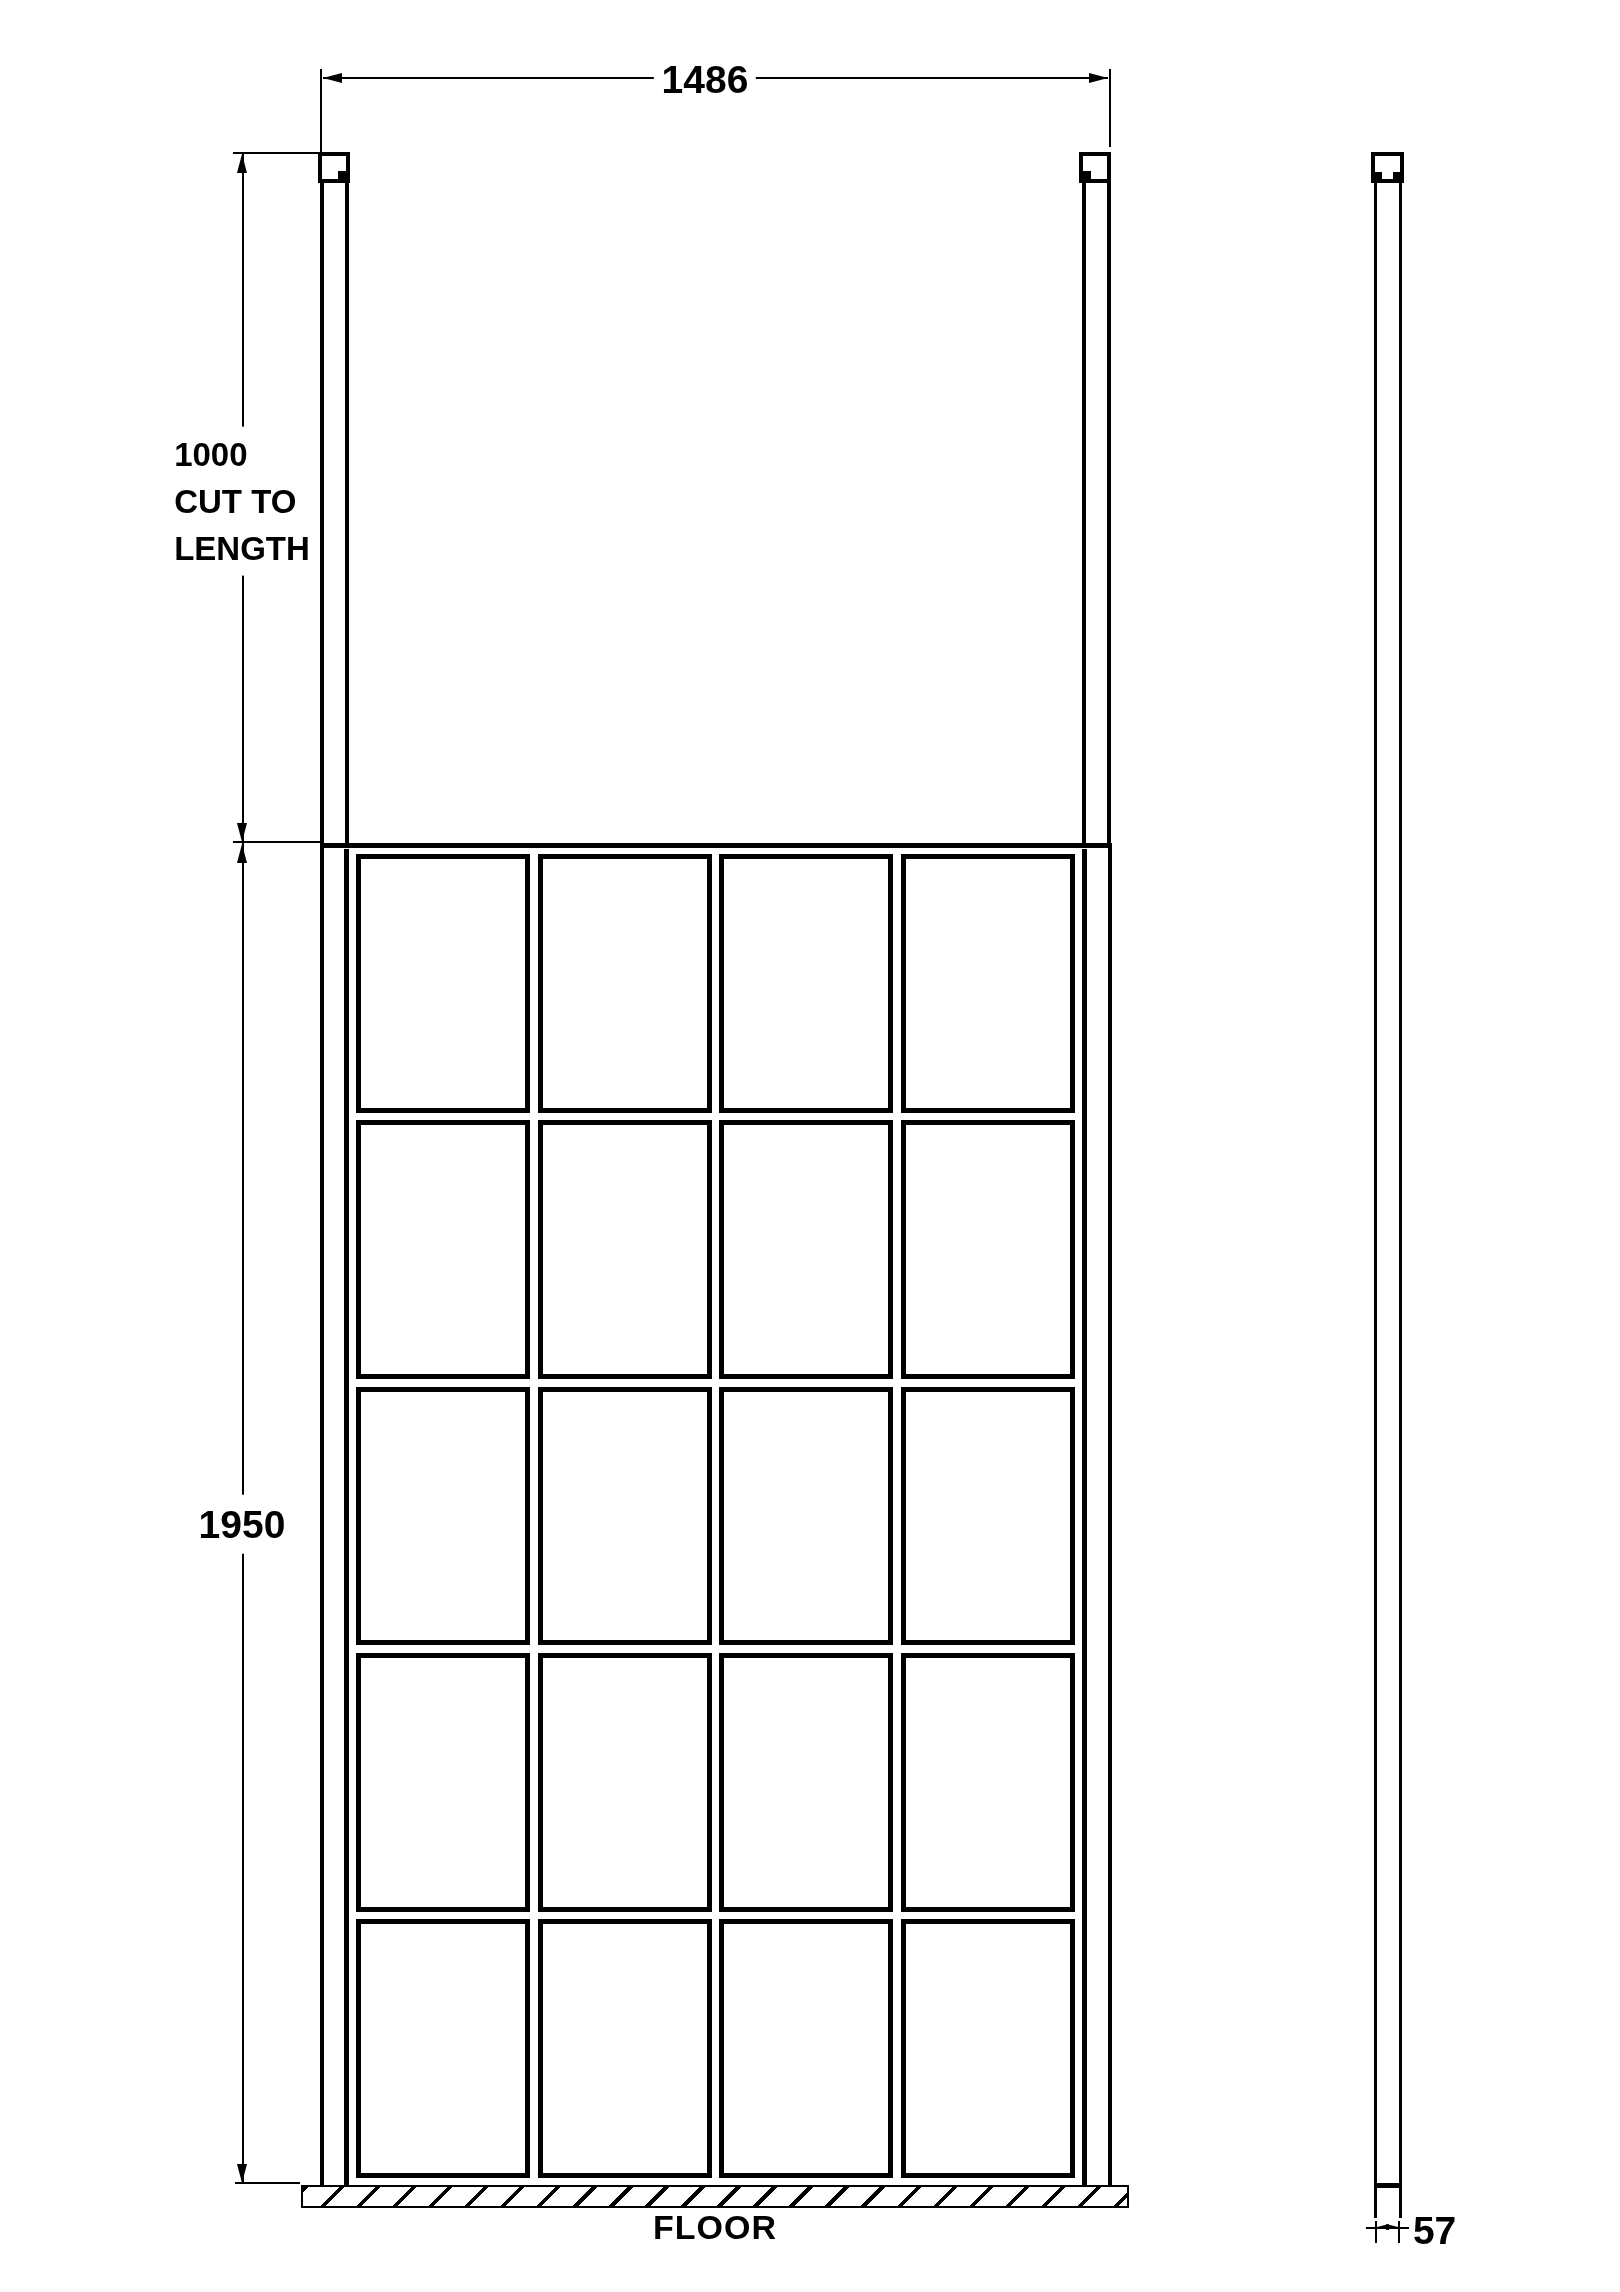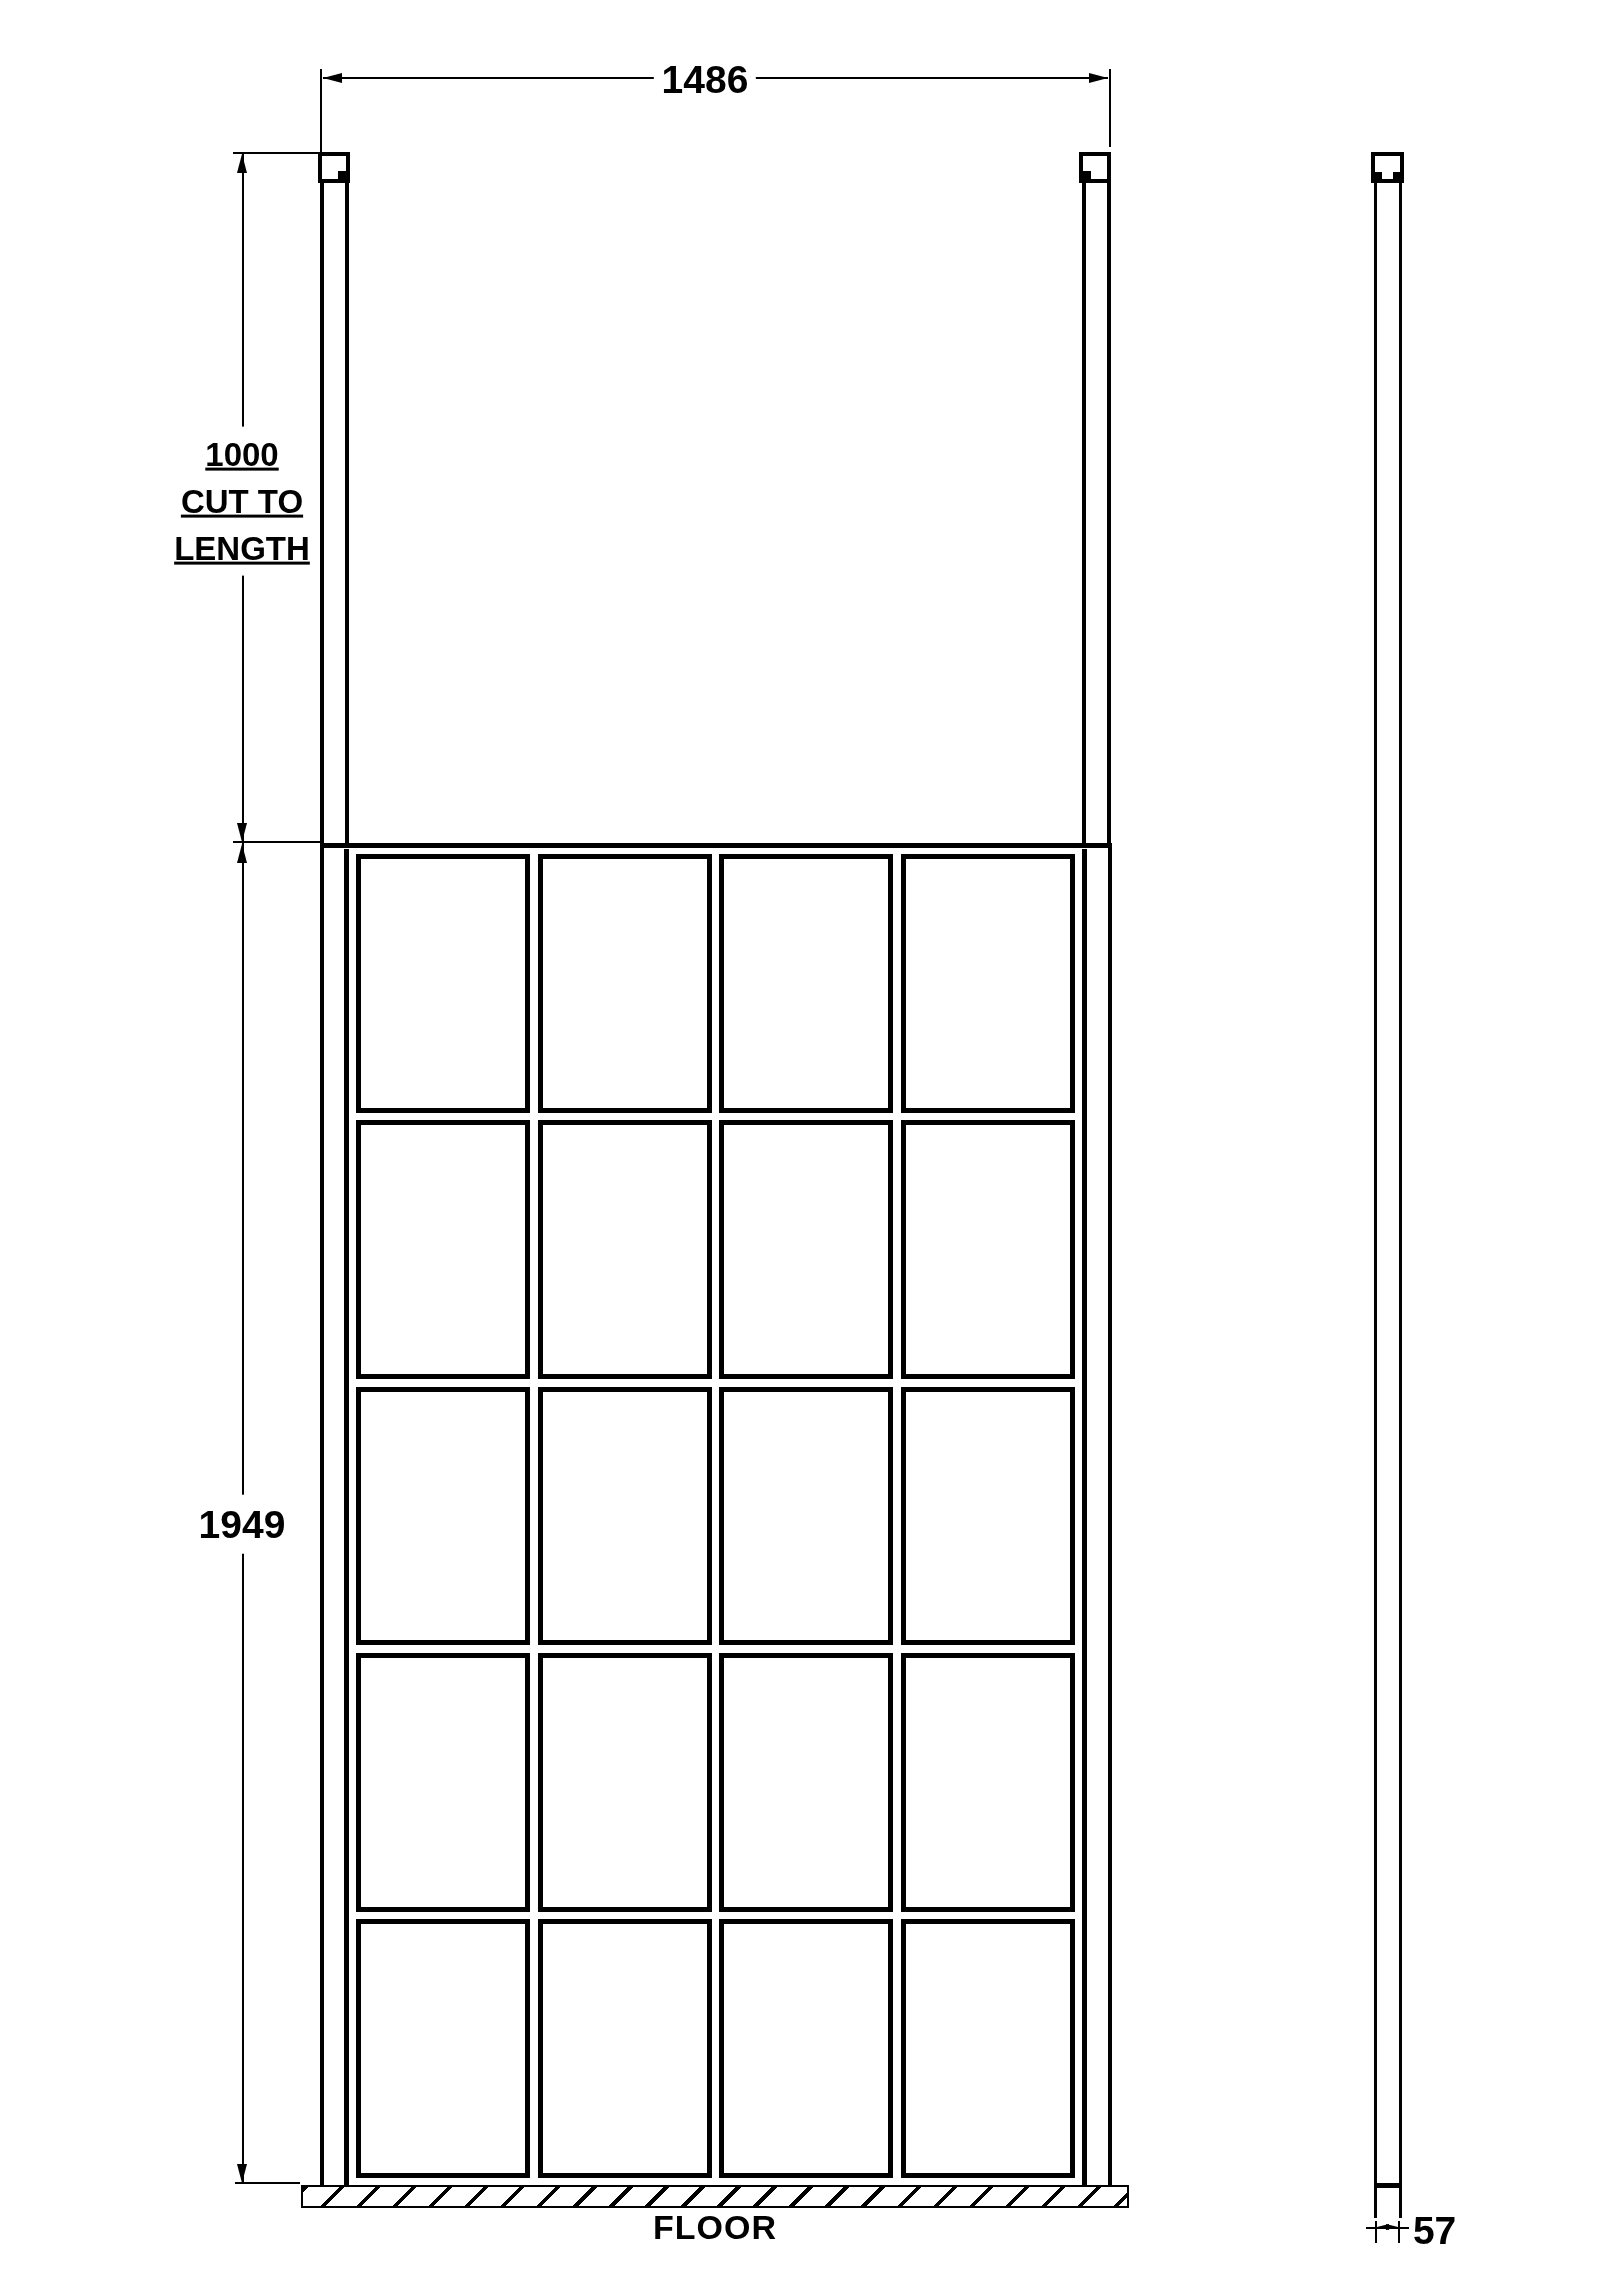--- a/index.html
+++ b/index.html
@@ -21,21 +21,21 @@
   .pane{border:5.9px solid #000;background:#fff;}
   
   .floor{
     border:2.9px solid #000;
     background:repeating-linear-gradient(135deg,#000 0 3.9px,transparent 3.9px 25.5px);
   }
   .floor-label{font-size:34px;font-weight:700;text-align:center;letter-spacing:1px;}
   
   .dline{background:#000;}
   .dim-label{font-size:39px;font-weight:700;background:#fff;line-height:1;}
-  .note-label{font-size:33px;font-weight:700;background:#fff;text-align:center;line-height:47px;text-decoration:underline;}
+  .note-label{font-size:33px;font-weight:700;background:#fff;line-height:47px;}
   .arr{width:0;height:0;}
   .arr.left {border-top:5.9px solid transparent;border-bottom:5.9px solid transparent;border-right:19.6px solid #000;}
   .arr.right{border-top:5.9px solid transparent;border-bottom:5.9px solid transparent;border-left:19.6px solid #000;}
   .arr.up   {border-left:5.9px solid transparent;border-right:5.9px solid transparent;border-bottom:19.6px solid #000;}
   .arr.down {border-left:5.9px solid transparent;border-right:5.9px solid transparent;border-top:19.6px solid #000;}
   .arr.sleft {border-top:3.9px solid transparent;border-bottom:3.9px solid transparent;border-right:12.7px solid #000;}
   .arr.sright{border-top:3.9px solid transparent;border-bottom:3.9px solid transparent;border-left:12.7px solid #000;}
   .center-xy{transform:translate(-50%,-50%);}
 </style>
 </head>
@@ -107,21 +107,21 @@
       <div>LENGTH</div>
     </div>
   </div>
 
   <div>
     <div class="abs dline" style="left:233px;top:841px;width:90px;height:2px;"></div>
     <div class="abs dline" style="left:242px;top:843px;width:2px;height:1341px;"></div>
     <div class="abs arr up" style="left:237px;top:844px;"></div>
     <div class="abs arr down" style="left:237px;top:2164px;"></div>
     <div class="abs dline" style="left:235px;top:2182px;width:65px;height:2px;"></div>
-    <div class="abs dim-label center-xy" style="left:242px;top:1524px;padding:9.8px 3.9px;">1949</div>
+    <div class="abs dim-label center-xy" style="left:242px;top:1524px;padding:9.8px 3.9px;">1950</div>
   </div>
 
   <div>
     <div class="abs cap" style="left:1371px;top:152px;width:33px;height:31px;">
       <span class="notch" style="left:0;bottom:0;width:6.9px;height:6.9px;"></span>
       <span class="notch" style="right:0;bottom:0;width:6.9px;height:6.9px;"></span>
     </div>
     <div class="abs" style="left:1374px;top:183px;width:28px;height:2035px;border-left:3.9px solid #000;border-right:3.9px solid #000;"></div>
     <div class="abs" style="left:1374px;top:2183px;width:28px;height:4.9px;background:#000;"></div>
   </div>

